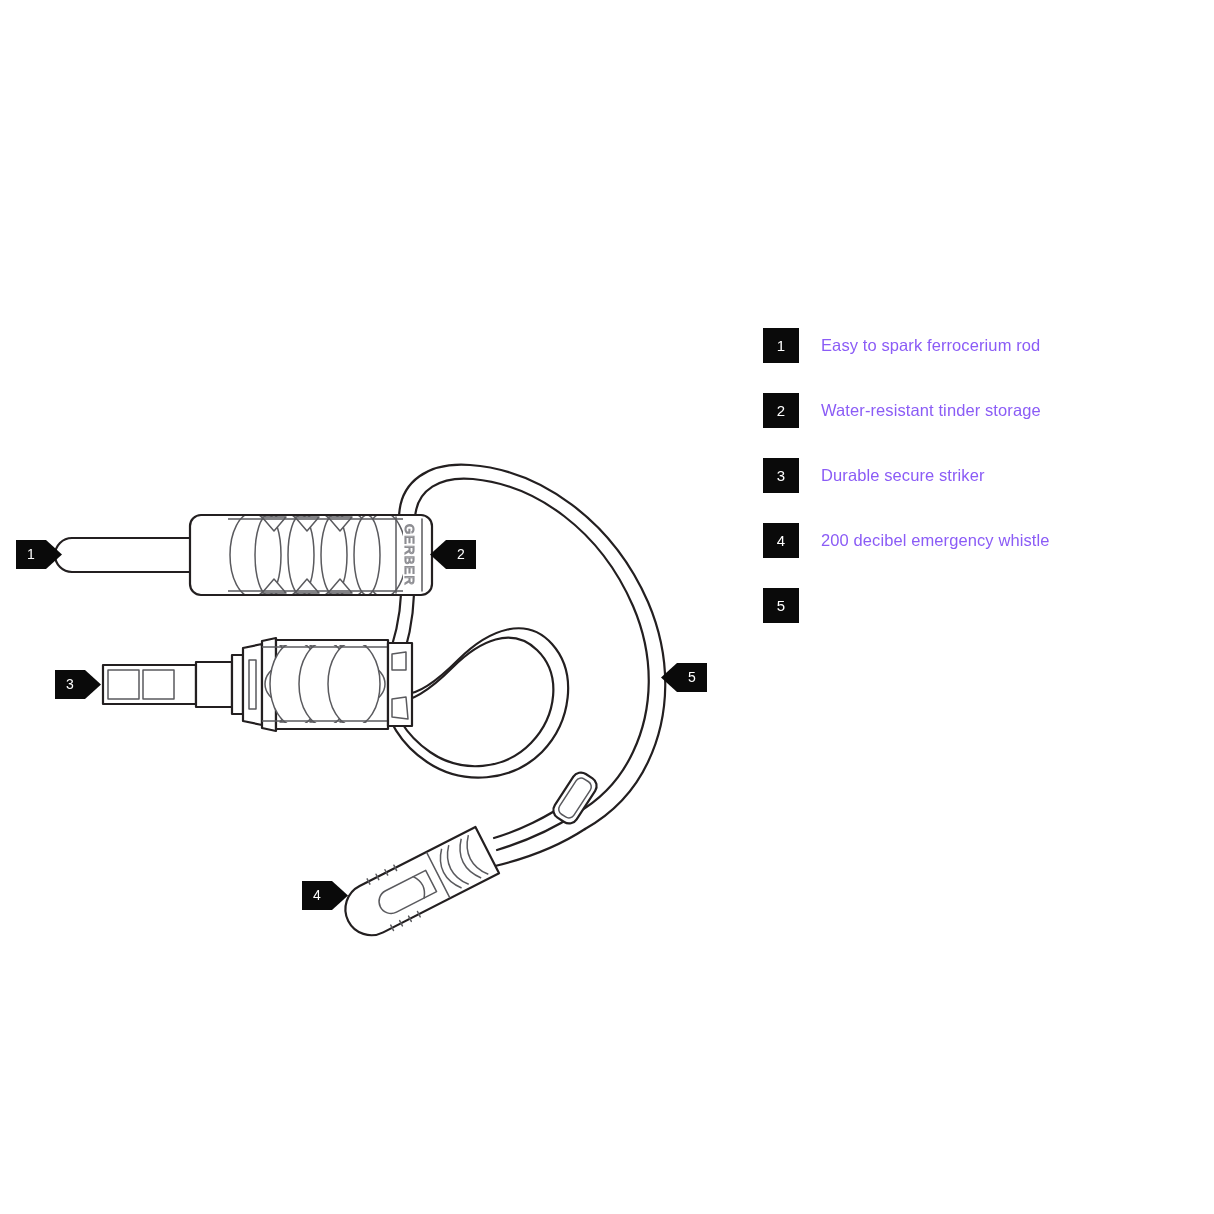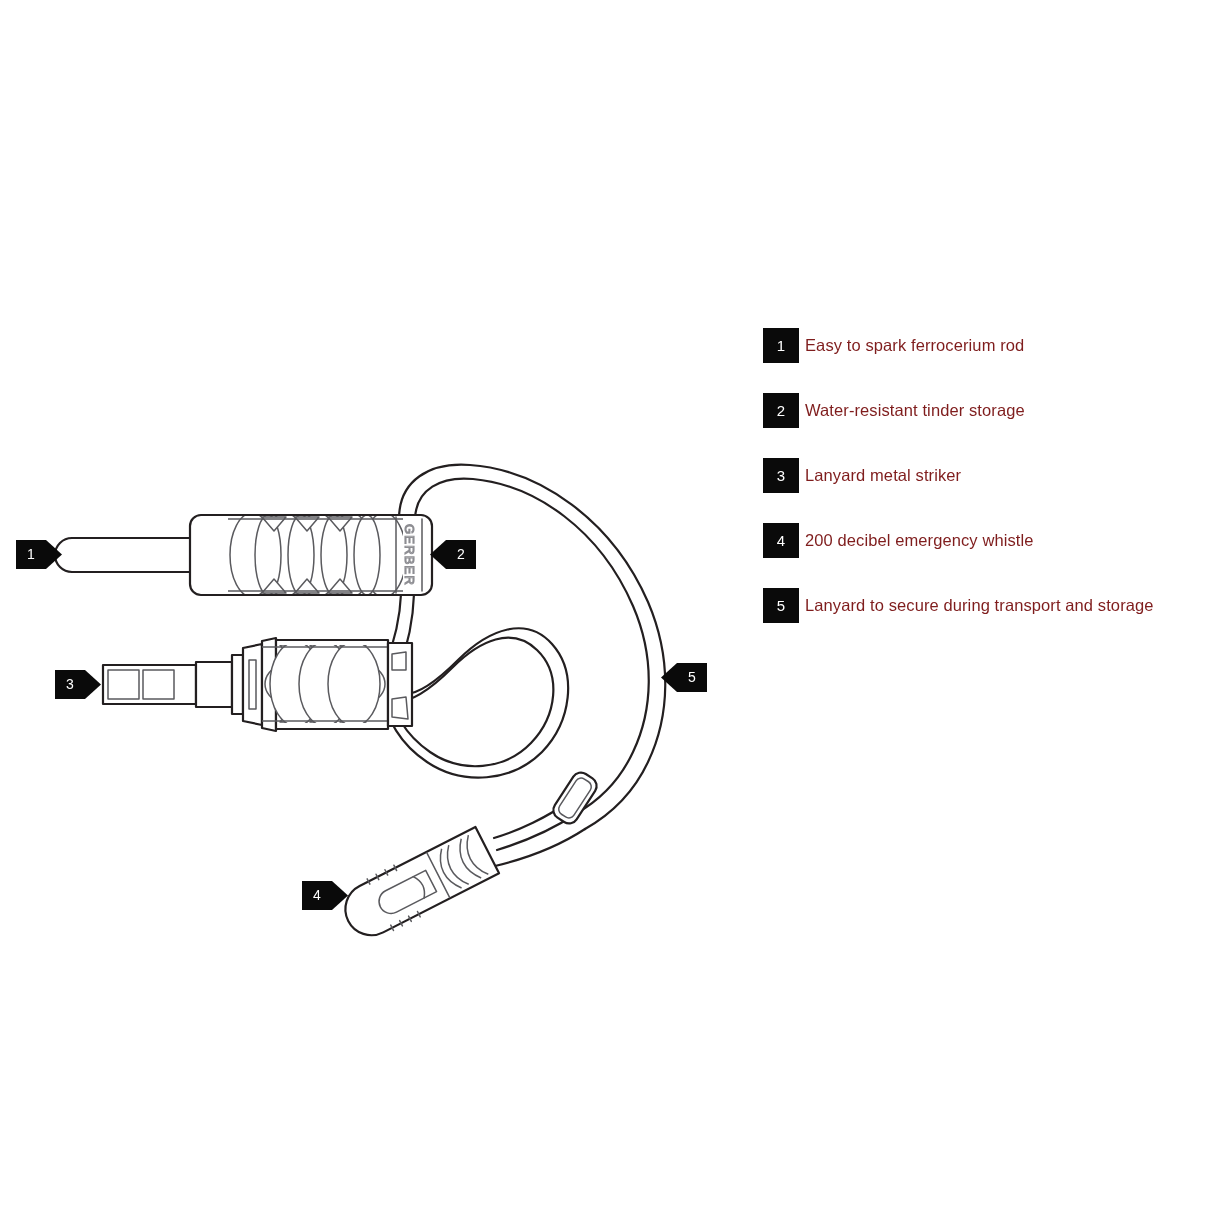--- a/index.html
+++ b/index.html
@@ -49,23 +49,23 @@
     height: 35px;
     background: #0a0a0a;
     color: #ffffff;
     font-size: 15px;
     line-height: 35px;
     text-align: center;
     flex: 0 0 auto;
     font-family: "Liberation Sans", sans-serif;
   }
   .legend-text {
-    margin-left: 6px;
+    margin-left: 22px;
     font-size: 16.5px;
-    color: #7f1d1d;
+    color: #8b5cf6;
     letter-spacing: 0.1px;
     white-space: nowrap;
     font-family: "Liberation Sans", sans-serif;
   }
 
   
   .callout {
     position: absolute;
     width: 46px;
     height: 29px;
@@ -291,28 +291,27 @@
       <div class="legend-text">Easy to spark ferrocerium rod</div>
     </div>
 
     <div class="legend-row">
       <div class="legend-badge">2</div>
       <div class="legend-text">Water-resistant tinder storage</div>
     </div>
 
     <div class="legend-row">
       <div class="legend-badge">3</div>
-      <div class="legend-text">Lanyard metal striker</div>
+      <div class="legend-text">Durable secure striker</div>
     </div>
 
     <div class="legend-row">
       <div class="legend-badge">4</div>
       <div class="legend-text">200 decibel emergency whistle</div>
     </div>
 
     <div class="legend-row">
       <div class="legend-badge">5</div>
-      <div class="legend-text">Lanyard to secure during transport and storage</div>
     </div>
 
   </div>
 
 </div>
 
 </body></html>

